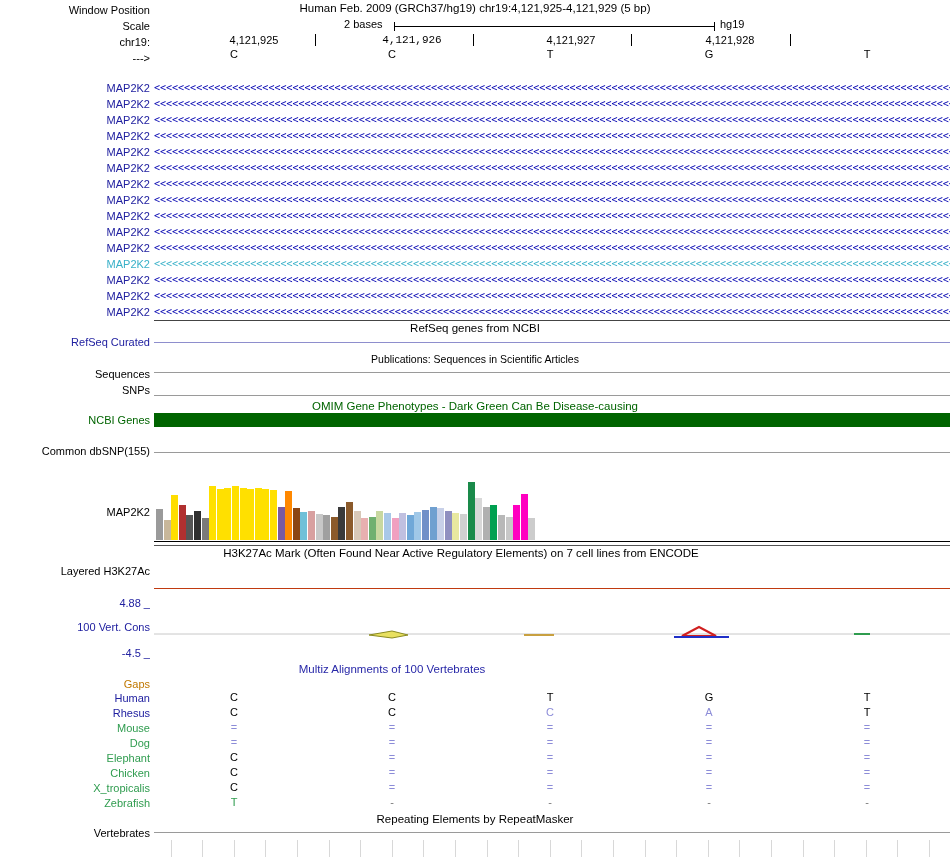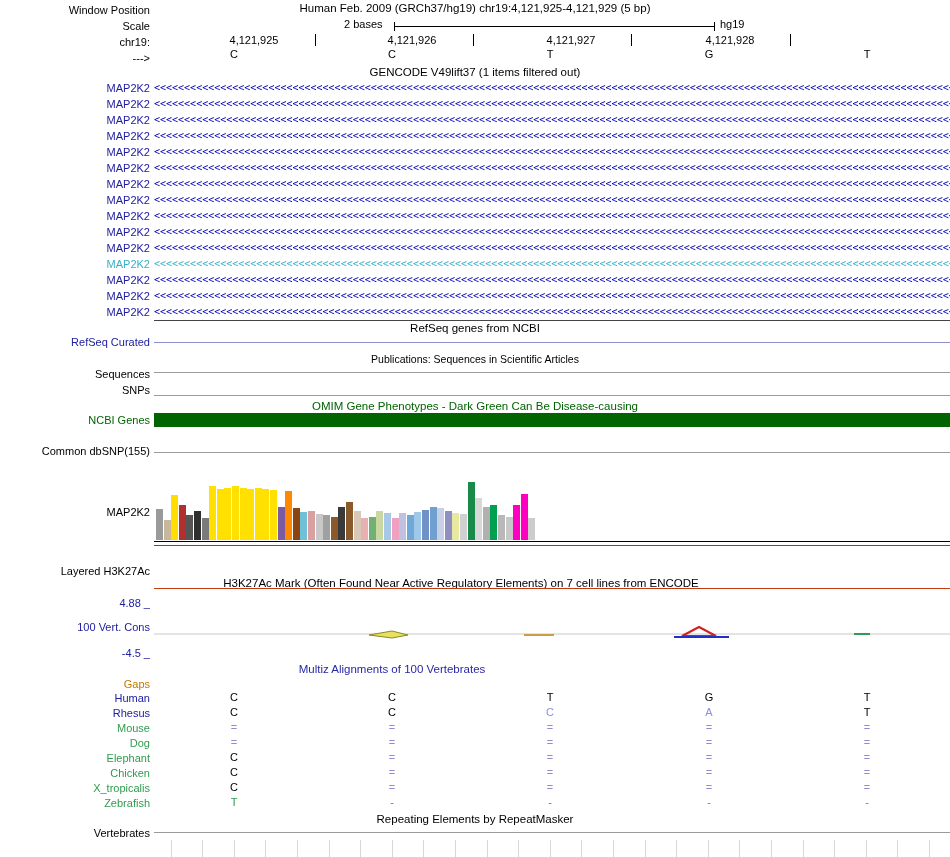--- a/index.html
+++ b/index.html
@@ -212,34 +212,33 @@
     <div class="hdr-title" style="top:2px;left:-154px;width:950px;">Human Feb. 2009 (GRCh37/hg19)  chr19:4,121,925-4,121,929 (5 bp)</div>
 
     <div class="abs" style="top:18px;left:190px;font-size:11px;">2 bases</div>
     <div class="scalebar" style="top:26px;left:240px;width:320px;"></div>
     <div class="scale-end" style="top:22px;left:240px;"></div>
     <div class="scale-end" style="top:22px;left:560px;"></div>
     <div class="abs" style="top:18px;left:566px;font-size:11px;">hg19</div>
 
     <div class="ctr" style="top:34px;left:40px;width:120px;">4,121,925</div>
     <div class="vtick" style="top:34px;left:161px;height:12px;"></div>
-    <div class="ctr" style="top:34px;left:198px;width:120px;">4,121,926</div>
+    <div class="ctr" style="top:34px;left:198px;width:120px;font-family:Liberation Mono, monospace;">4,121,926</div>
     <div class="vtick" style="top:34px;left:319px;height:12px;"></div>
     <div class="ctr" style="top:34px;left:357px;width:120px;">4,121,927</div>
     <div class="vtick" style="top:34px;left:477px;height:12px;"></div>
     <div class="ctr" style="top:34px;left:516px;width:120px;">4,121,928</div>
     <div class="vtick" style="top:34px;left:636px;height:12px;"></div>
 
     <div class="ctr" style="top:48px;left:73px;width:14px;">C</div>
     <div class="ctr" style="top:48px;left:231px;width:14px;">C</div>
     <div class="ctr" style="top:48px;left:389px;width:14px;">T</div>
     <div class="ctr" style="top:48px;left:548px;width:14px;">G</div>
     <div class="ctr" style="top:48px;left:706px;width:14px;">T</div>
 
-    <div class="hdr-title" style="top:66px;left:-154px;width:950px;">GENCODE V49lift37 (1 items filtered out)</div>
 
     <div class="gene-row" style="top:82px;">&lt;&lt;&lt;&lt;&lt;&lt;&lt;&lt;&lt;&lt;&lt;&lt;&lt;&lt;&lt;&lt;&lt;&lt;&lt;&lt;&lt;&lt;&lt;&lt;&lt;&lt;&lt;&lt;&lt;&lt;&lt;&lt;&lt;&lt;&lt;&lt;&lt;&lt;&lt;&lt;&lt;&lt;&lt;&lt;&lt;&lt;&lt;&lt;&lt;&lt;&lt;&lt;&lt;&lt;&lt;&lt;&lt;&lt;&lt;&lt;&lt;&lt;&lt;&lt;&lt;&lt;&lt;&lt;&lt;&lt;&lt;&lt;&lt;&lt;&lt;&lt;&lt;&lt;&lt;&lt;&lt;&lt;&lt;&lt;&lt;&lt;&lt;&lt;&lt;&lt;&lt;&lt;&lt;&lt;&lt;&lt;&lt;&lt;&lt;&lt;&lt;&lt;&lt;&lt;&lt;&lt;&lt;&lt;&lt;&lt;&lt;&lt;&lt;&lt;&lt;&lt;&lt;&lt;&lt;&lt;&lt;&lt;&lt;&lt;&lt;&lt;&lt;&lt;&lt;&lt;&lt;&lt;&lt;&lt;&lt;&lt;&lt;&lt;&lt;&lt;&lt;</div>
     <div class="gene-row" style="top:98px;">&lt;&lt;&lt;&lt;&lt;&lt;&lt;&lt;&lt;&lt;&lt;&lt;&lt;&lt;&lt;&lt;&lt;&lt;&lt;&lt;&lt;&lt;&lt;&lt;&lt;&lt;&lt;&lt;&lt;&lt;&lt;&lt;&lt;&lt;&lt;&lt;&lt;&lt;&lt;&lt;&lt;&lt;&lt;&lt;&lt;&lt;&lt;&lt;&lt;&lt;&lt;&lt;&lt;&lt;&lt;&lt;&lt;&lt;&lt;&lt;&lt;&lt;&lt;&lt;&lt;&lt;&lt;&lt;&lt;&lt;&lt;&lt;&lt;&lt;&lt;&lt;&lt;&lt;&lt;&lt;&lt;&lt;&lt;&lt;&lt;&lt;&lt;&lt;&lt;&lt;&lt;&lt;&lt;&lt;&lt;&lt;&lt;&lt;&lt;&lt;&lt;&lt;&lt;&lt;&lt;&lt;&lt;&lt;&lt;&lt;&lt;&lt;&lt;&lt;&lt;&lt;&lt;&lt;&lt;&lt;&lt;&lt;&lt;&lt;&lt;&lt;&lt;&lt;&lt;&lt;&lt;&lt;&lt;&lt;&lt;&lt;&lt;&lt;&lt;&lt;&lt;</div>
     <div class="gene-row" style="top:114px;">&lt;&lt;&lt;&lt;&lt;&lt;&lt;&lt;&lt;&lt;&lt;&lt;&lt;&lt;&lt;&lt;&lt;&lt;&lt;&lt;&lt;&lt;&lt;&lt;&lt;&lt;&lt;&lt;&lt;&lt;&lt;&lt;&lt;&lt;&lt;&lt;&lt;&lt;&lt;&lt;&lt;&lt;&lt;&lt;&lt;&lt;&lt;&lt;&lt;&lt;&lt;&lt;&lt;&lt;&lt;&lt;&lt;&lt;&lt;&lt;&lt;&lt;&lt;&lt;&lt;&lt;&lt;&lt;&lt;&lt;&lt;&lt;&lt;&lt;&lt;&lt;&lt;&lt;&lt;&lt;&lt;&lt;&lt;&lt;&lt;&lt;&lt;&lt;&lt;&lt;&lt;&lt;&lt;&lt;&lt;&lt;&lt;&lt;&lt;&lt;&lt;&lt;&lt;&lt;&lt;&lt;&lt;&lt;&lt;&lt;&lt;&lt;&lt;&lt;&lt;&lt;&lt;&lt;&lt;&lt;&lt;&lt;&lt;&lt;&lt;&lt;&lt;&lt;&lt;&lt;&lt;&lt;&lt;&lt;&lt;&lt;&lt;&lt;&lt;&lt;&lt;</div>
     <div class="gene-row" style="top:130px;">&lt;&lt;&lt;&lt;&lt;&lt;&lt;&lt;&lt;&lt;&lt;&lt;&lt;&lt;&lt;&lt;&lt;&lt;&lt;&lt;&lt;&lt;&lt;&lt;&lt;&lt;&lt;&lt;&lt;&lt;&lt;&lt;&lt;&lt;&lt;&lt;&lt;&lt;&lt;&lt;&lt;&lt;&lt;&lt;&lt;&lt;&lt;&lt;&lt;&lt;&lt;&lt;&lt;&lt;&lt;&lt;&lt;&lt;&lt;&lt;&lt;&lt;&lt;&lt;&lt;&lt;&lt;&lt;&lt;&lt;&lt;&lt;&lt;&lt;&lt;&lt;&lt;&lt;&lt;&lt;&lt;&lt;&lt;&lt;&lt;&lt;&lt;&lt;&lt;&lt;&lt;&lt;&lt;&lt;&lt;&lt;&lt;&lt;&lt;&lt;&lt;&lt;&lt;&lt;&lt;&lt;&lt;&lt;&lt;&lt;&lt;&lt;&lt;&lt;&lt;&lt;&lt;&lt;&lt;&lt;&lt;&lt;&lt;&lt;&lt;&lt;&lt;&lt;&lt;&lt;&lt;&lt;&lt;&lt;&lt;&lt;&lt;&lt;&lt;&lt;&lt;</div>
     <div class="gene-row" style="top:146px;">&lt;&lt;&lt;&lt;&lt;&lt;&lt;&lt;&lt;&lt;&lt;&lt;&lt;&lt;&lt;&lt;&lt;&lt;&lt;&lt;&lt;&lt;&lt;&lt;&lt;&lt;&lt;&lt;&lt;&lt;&lt;&lt;&lt;&lt;&lt;&lt;&lt;&lt;&lt;&lt;&lt;&lt;&lt;&lt;&lt;&lt;&lt;&lt;&lt;&lt;&lt;&lt;&lt;&lt;&lt;&lt;&lt;&lt;&lt;&lt;&lt;&lt;&lt;&lt;&lt;&lt;&lt;&lt;&lt;&lt;&lt;&lt;&lt;&lt;&lt;&lt;&lt;&lt;&lt;&lt;&lt;&lt;&lt;&lt;&lt;&lt;&lt;&lt;&lt;&lt;&lt;&lt;&lt;&lt;&lt;&lt;&lt;&lt;&lt;&lt;&lt;&lt;&lt;&lt;&lt;&lt;&lt;&lt;&lt;&lt;&lt;&lt;&lt;&lt;&lt;&lt;&lt;&lt;&lt;&lt;&lt;&lt;&lt;&lt;&lt;&lt;&lt;&lt;&lt;&lt;&lt;&lt;&lt;&lt;&lt;&lt;&lt;&lt;&lt;&lt;&lt;</div>
     <div class="gene-row" style="top:162px;">&lt;&lt;&lt;&lt;&lt;&lt;&lt;&lt;&lt;&lt;&lt;&lt;&lt;&lt;&lt;&lt;&lt;&lt;&lt;&lt;&lt;&lt;&lt;&lt;&lt;&lt;&lt;&lt;&lt;&lt;&lt;&lt;&lt;&lt;&lt;&lt;&lt;&lt;&lt;&lt;&lt;&lt;&lt;&lt;&lt;&lt;&lt;&lt;&lt;&lt;&lt;&lt;&lt;&lt;&lt;&lt;&lt;&lt;&lt;&lt;&lt;&lt;&lt;&lt;&lt;&lt;&lt;&lt;&lt;&lt;&lt;&lt;&lt;&lt;&lt;&lt;&lt;&lt;&lt;&lt;&lt;&lt;&lt;&lt;&lt;&lt;&lt;&lt;&lt;&lt;&lt;&lt;&lt;&lt;&lt;&lt;&lt;&lt;&lt;&lt;&lt;&lt;&lt;&lt;&lt;&lt;&lt;&lt;&lt;&lt;&lt;&lt;&lt;&lt;&lt;&lt;&lt;&lt;&lt;&lt;&lt;&lt;&lt;&lt;&lt;&lt;&lt;&lt;&lt;&lt;&lt;&lt;&lt;&lt;&lt;&lt;&lt;&lt;&lt;&lt;&lt;</div>
     <div class="gene-row" style="top:178px;">&lt;&lt;&lt;&lt;&lt;&lt;&lt;&lt;&lt;&lt;&lt;&lt;&lt;&lt;&lt;&lt;&lt;&lt;&lt;&lt;&lt;&lt;&lt;&lt;&lt;&lt;&lt;&lt;&lt;&lt;&lt;&lt;&lt;&lt;&lt;&lt;&lt;&lt;&lt;&lt;&lt;&lt;&lt;&lt;&lt;&lt;&lt;&lt;&lt;&lt;&lt;&lt;&lt;&lt;&lt;&lt;&lt;&lt;&lt;&lt;&lt;&lt;&lt;&lt;&lt;&lt;&lt;&lt;&lt;&lt;&lt;&lt;&lt;&lt;&lt;&lt;&lt;&lt;&lt;&lt;&lt;&lt;&lt;&lt;&lt;&lt;&lt;&lt;&lt;&lt;&lt;&lt;&lt;&lt;&lt;&lt;&lt;&lt;&lt;&lt;&lt;&lt;&lt;&lt;&lt;&lt;&lt;&lt;&lt;&lt;&lt;&lt;&lt;&lt;&lt;&lt;&lt;&lt;&lt;&lt;&lt;&lt;&lt;&lt;&lt;&lt;&lt;&lt;&lt;&lt;&lt;&lt;&lt;&lt;&lt;&lt;&lt;&lt;&lt;&lt;&lt;</div>
     <div class="gene-row" style="top:194px;">&lt;&lt;&lt;&lt;&lt;&lt;&lt;&lt;&lt;&lt;&lt;&lt;&lt;&lt;&lt;&lt;&lt;&lt;&lt;&lt;&lt;&lt;&lt;&lt;&lt;&lt;&lt;&lt;&lt;&lt;&lt;&lt;&lt;&lt;&lt;&lt;&lt;&lt;&lt;&lt;&lt;&lt;&lt;&lt;&lt;&lt;&lt;&lt;&lt;&lt;&lt;&lt;&lt;&lt;&lt;&lt;&lt;&lt;&lt;&lt;&lt;&lt;&lt;&lt;&lt;&lt;&lt;&lt;&lt;&lt;&lt;&lt;&lt;&lt;&lt;&lt;&lt;&lt;&lt;&lt;&lt;&lt;&lt;&lt;&lt;&lt;&lt;&lt;&lt;&lt;&lt;&lt;&lt;&lt;&lt;&lt;&lt;&lt;&lt;&lt;&lt;&lt;&lt;&lt;&lt;&lt;&lt;&lt;&lt;&lt;&lt;&lt;&lt;&lt;&lt;&lt;&lt;&lt;&lt;&lt;&lt;&lt;&lt;&lt;&lt;&lt;&lt;&lt;&lt;&lt;&lt;&lt;&lt;&lt;&lt;&lt;&lt;&lt;&lt;&lt;&lt;</div>
     <div class="gene-row" style="top:210px;">&lt;&lt;&lt;&lt;&lt;&lt;&lt;&lt;&lt;&lt;&lt;&lt;&lt;&lt;&lt;&lt;&lt;&lt;&lt;&lt;&lt;&lt;&lt;&lt;&lt;&lt;&lt;&lt;&lt;&lt;&lt;&lt;&lt;&lt;&lt;&lt;&lt;&lt;&lt;&lt;&lt;&lt;&lt;&lt;&lt;&lt;&lt;&lt;&lt;&lt;&lt;&lt;&lt;&lt;&lt;&lt;&lt;&lt;&lt;&lt;&lt;&lt;&lt;&lt;&lt;&lt;&lt;&lt;&lt;&lt;&lt;&lt;&lt;&lt;&lt;&lt;&lt;&lt;&lt;&lt;&lt;&lt;&lt;&lt;&lt;&lt;&lt;&lt;&lt;&lt;&lt;&lt;&lt;&lt;&lt;&lt;&lt;&lt;&lt;&lt;&lt;&lt;&lt;&lt;&lt;&lt;&lt;&lt;&lt;&lt;&lt;&lt;&lt;&lt;&lt;&lt;&lt;&lt;&lt;&lt;&lt;&lt;&lt;&lt;&lt;&lt;&lt;&lt;&lt;&lt;&lt;&lt;&lt;&lt;&lt;&lt;&lt;&lt;&lt;&lt;&lt;</div>
@@ -312,21 +311,21 @@
         <div class="gtex-bar" style="left: 336.4px; height: 35px; background: rgb(0, 160, 80);"></div>
         <div class="gtex-bar" style="left: 344px; height: 25px; background: rgb(184, 184, 184);"></div>
         <div class="gtex-bar" style="left: 351.6px; height: 23px; background: rgb(200, 200, 200);"></div>
         <div class="gtex-bar" style="left: 359.2px; height: 35px; background: rgb(255, 0, 192);"></div>
         <div class="gtex-bar" style="left: 366.8px; height: 46px; background: rgb(255, 0, 192);"></div>
         <div class="gtex-bar" style="left: 374.4px; height: 22px; background: rgb(204, 204, 204);"></div>
       </div>
     <div class="gtex-base" style="top:541px;left:0;width:796px;"></div>
     <div class="sep" style="top:545px;left:0;width:796px;background:#555;"></div>
 
-    <div class="hdr-title" style="top:577px;left:-154px;width:922px;">H3K27Ac Mark (Often Found Near Active Regulatory Elements) on 7 cell lines from ENCODE</div>
+    <div class="hdr-title" style="top:547px;left:-154px;width:922px;">H3K27Ac Mark (Often Found Near Active Regulatory Elements) on 7 cell lines from ENCODE</div>
     <div class="hairline-red" style="top:588px;left:0;width:796px;"></div>
 
     <svg style="position:absolute;top:620px;left:0;width:796px;height:28px;" viewBox="0 0 796 28">
       <line x1="0" y1="14" x2="796" y2="14" stroke="#c8c8c8" stroke-width="1"></line>
 
       <polygon points="215,15 238,11 254,15 238,18" fill="#e8e060" stroke="#8a8a20" stroke-width="1"></polygon>
       <line x1="370" y1="15" x2="400" y2="15" stroke="#c8a040" stroke-width="2"></line>
 
       <polygon points="528,16 545,7 562,16" fill="none" stroke="#d02020" stroke-width="2"></polygon>
       <line x1="520" y1="17" x2="575" y2="17" stroke="#2030c8" stroke-width="2"></line>

